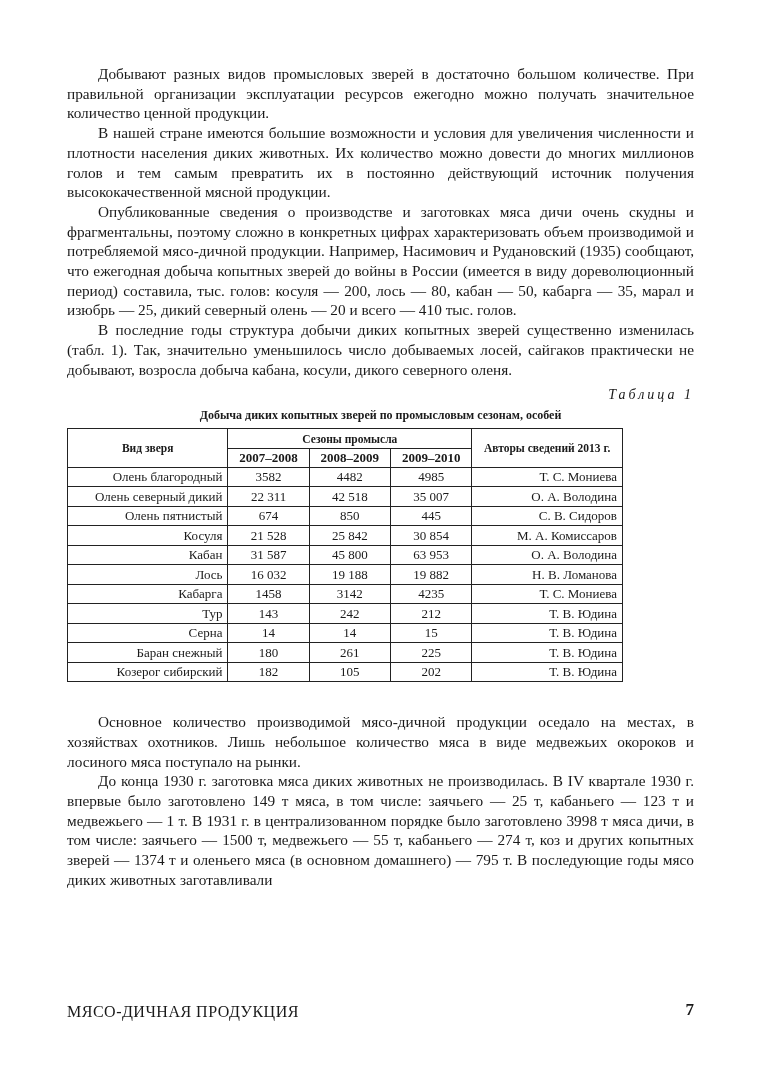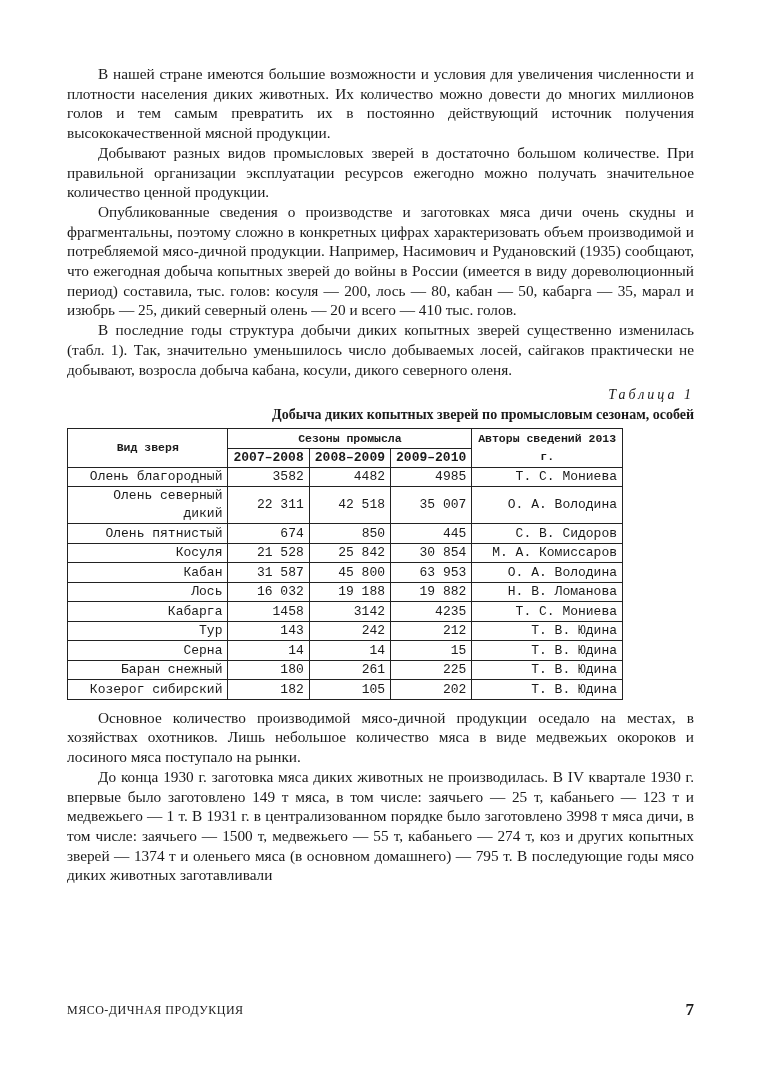--- a/index.html
+++ b/index.html
@@ -13,55 +13,54 @@
   }
   .para {
     margin: 0; font-size: 15.3px; line-height: 19.7px;
     text-align: justify; text-indent: 31px; hyphens: manual;
   }
   .table-label {
     text-align: right; font-style: italic; letter-spacing: 3px;
     font-size: 14px; line-height: 16px; margin: 8px 0 4px 0;
   }
   .table-caption {
-    text-align: right; font-weight: bold; font-size: 14px;
+    text-align: center; font-weight: bold; font-size: 12px;
     line-height: 16px; margin: 0 0 5px 0;
   }
   table.data {
     border-collapse: collapse; width: 556px; font-size: 13px;
     border: 1.6px solid #111;
-    font-family: Liberation Mono, monospace;
   }
   table.data th, table.data td {
     border: 1px solid #222; padding: 0 5px; height: 18.5px; line-height: 18px;
   }
   table.data th { font-weight: bold; font-size: 11.5px; text-align: center; }
   table.data th.year { font-size: 13px; height: 17px; }
-  table.data td.num { text-align: right; }
+  table.data td.num { text-align: center; }
   table.data td.name { text-align: right; }
   .col-name { width: 166px; }
   .col-y { width: 84px; }
   .col-auth { width: 156px; }
-  .after-table { margin-top: 8px; }
+  .after-table { margin-top: 30px; }
   .footer {
     position: absolute; left: 67px; top: 1001px; width: 627px; height: 20px;
   }
   .footer-title {
-    position: absolute; left: 0; top: 2px; font-size: 12px; letter-spacing: 0.5px;
+    position: absolute; left: 0; top: 2px; font-size: 16px; letter-spacing: 0.5px;
   }
   .footer-page {
     position: absolute; right: 0; top: -1px; font-size: 17px; font-weight: bold;
   }
 </style>
 </head>
 <body>
 
 <div class="page">
+  <p class="para">Добывают разных видов промысловых зверей в достаточно большом количе­стве. При правильной организации эксплуатации ресурсов ежегодно можно полу­чать значительное количество ценной продукции.</p>
   <p class="para">В нашей стране имеются большие возможности и условия для увеличения чис­ленности и плотности населения диких животных. Их количество можно довести до многих миллионов голов и тем самым превратить их в постоянно действующий источник получения высококачественной мясной продукции.</p>
-  <p class="para">Добывают разных видов промысловых зверей в достаточно большом количе­стве. При правильной организации эксплуатации ресурсов ежегодно можно полу­чать значительное количество ценной продукции.</p>
   <p class="para">Опубликованные сведения о производстве и заготовках мяса дичи очень скуд­ны и фрагментальны, поэтому сложно в конкретных цифрах характеризовать объ­ем производимой и потребляемой мясо-дичной продукции. Например, Насимович и Рудановский (1935) сообщают, что ежегодная добыча копытных зверей до войны в России (имеется в виду дореволюционный период) составила, тыс. голов: косу­ля — 200, лось — 80, кабан — 50, кабарга — 35, марал и изюбрь — 25, дикий се­верный олень — 20 и всего — 410 тыс. голов.</p>
   <p class="para">В последние годы структура добычи диких копытных зверей существенно из­менилась (табл. 1). Так, значительно уменьшилось число добываемых лосей, сай­гаков практически не добывают, возросла добыча кабана, косули, дикого северно­го оленя.</p>
 
   <div class="table-label">Таблица 1</div>
   <div class="table-caption">Добыча диких копытных зверей по промысловым сезонам, особей</div>
 
   <table class="data">
     <colgroup>
       <col class="col-name">
         <col class="col-y">

